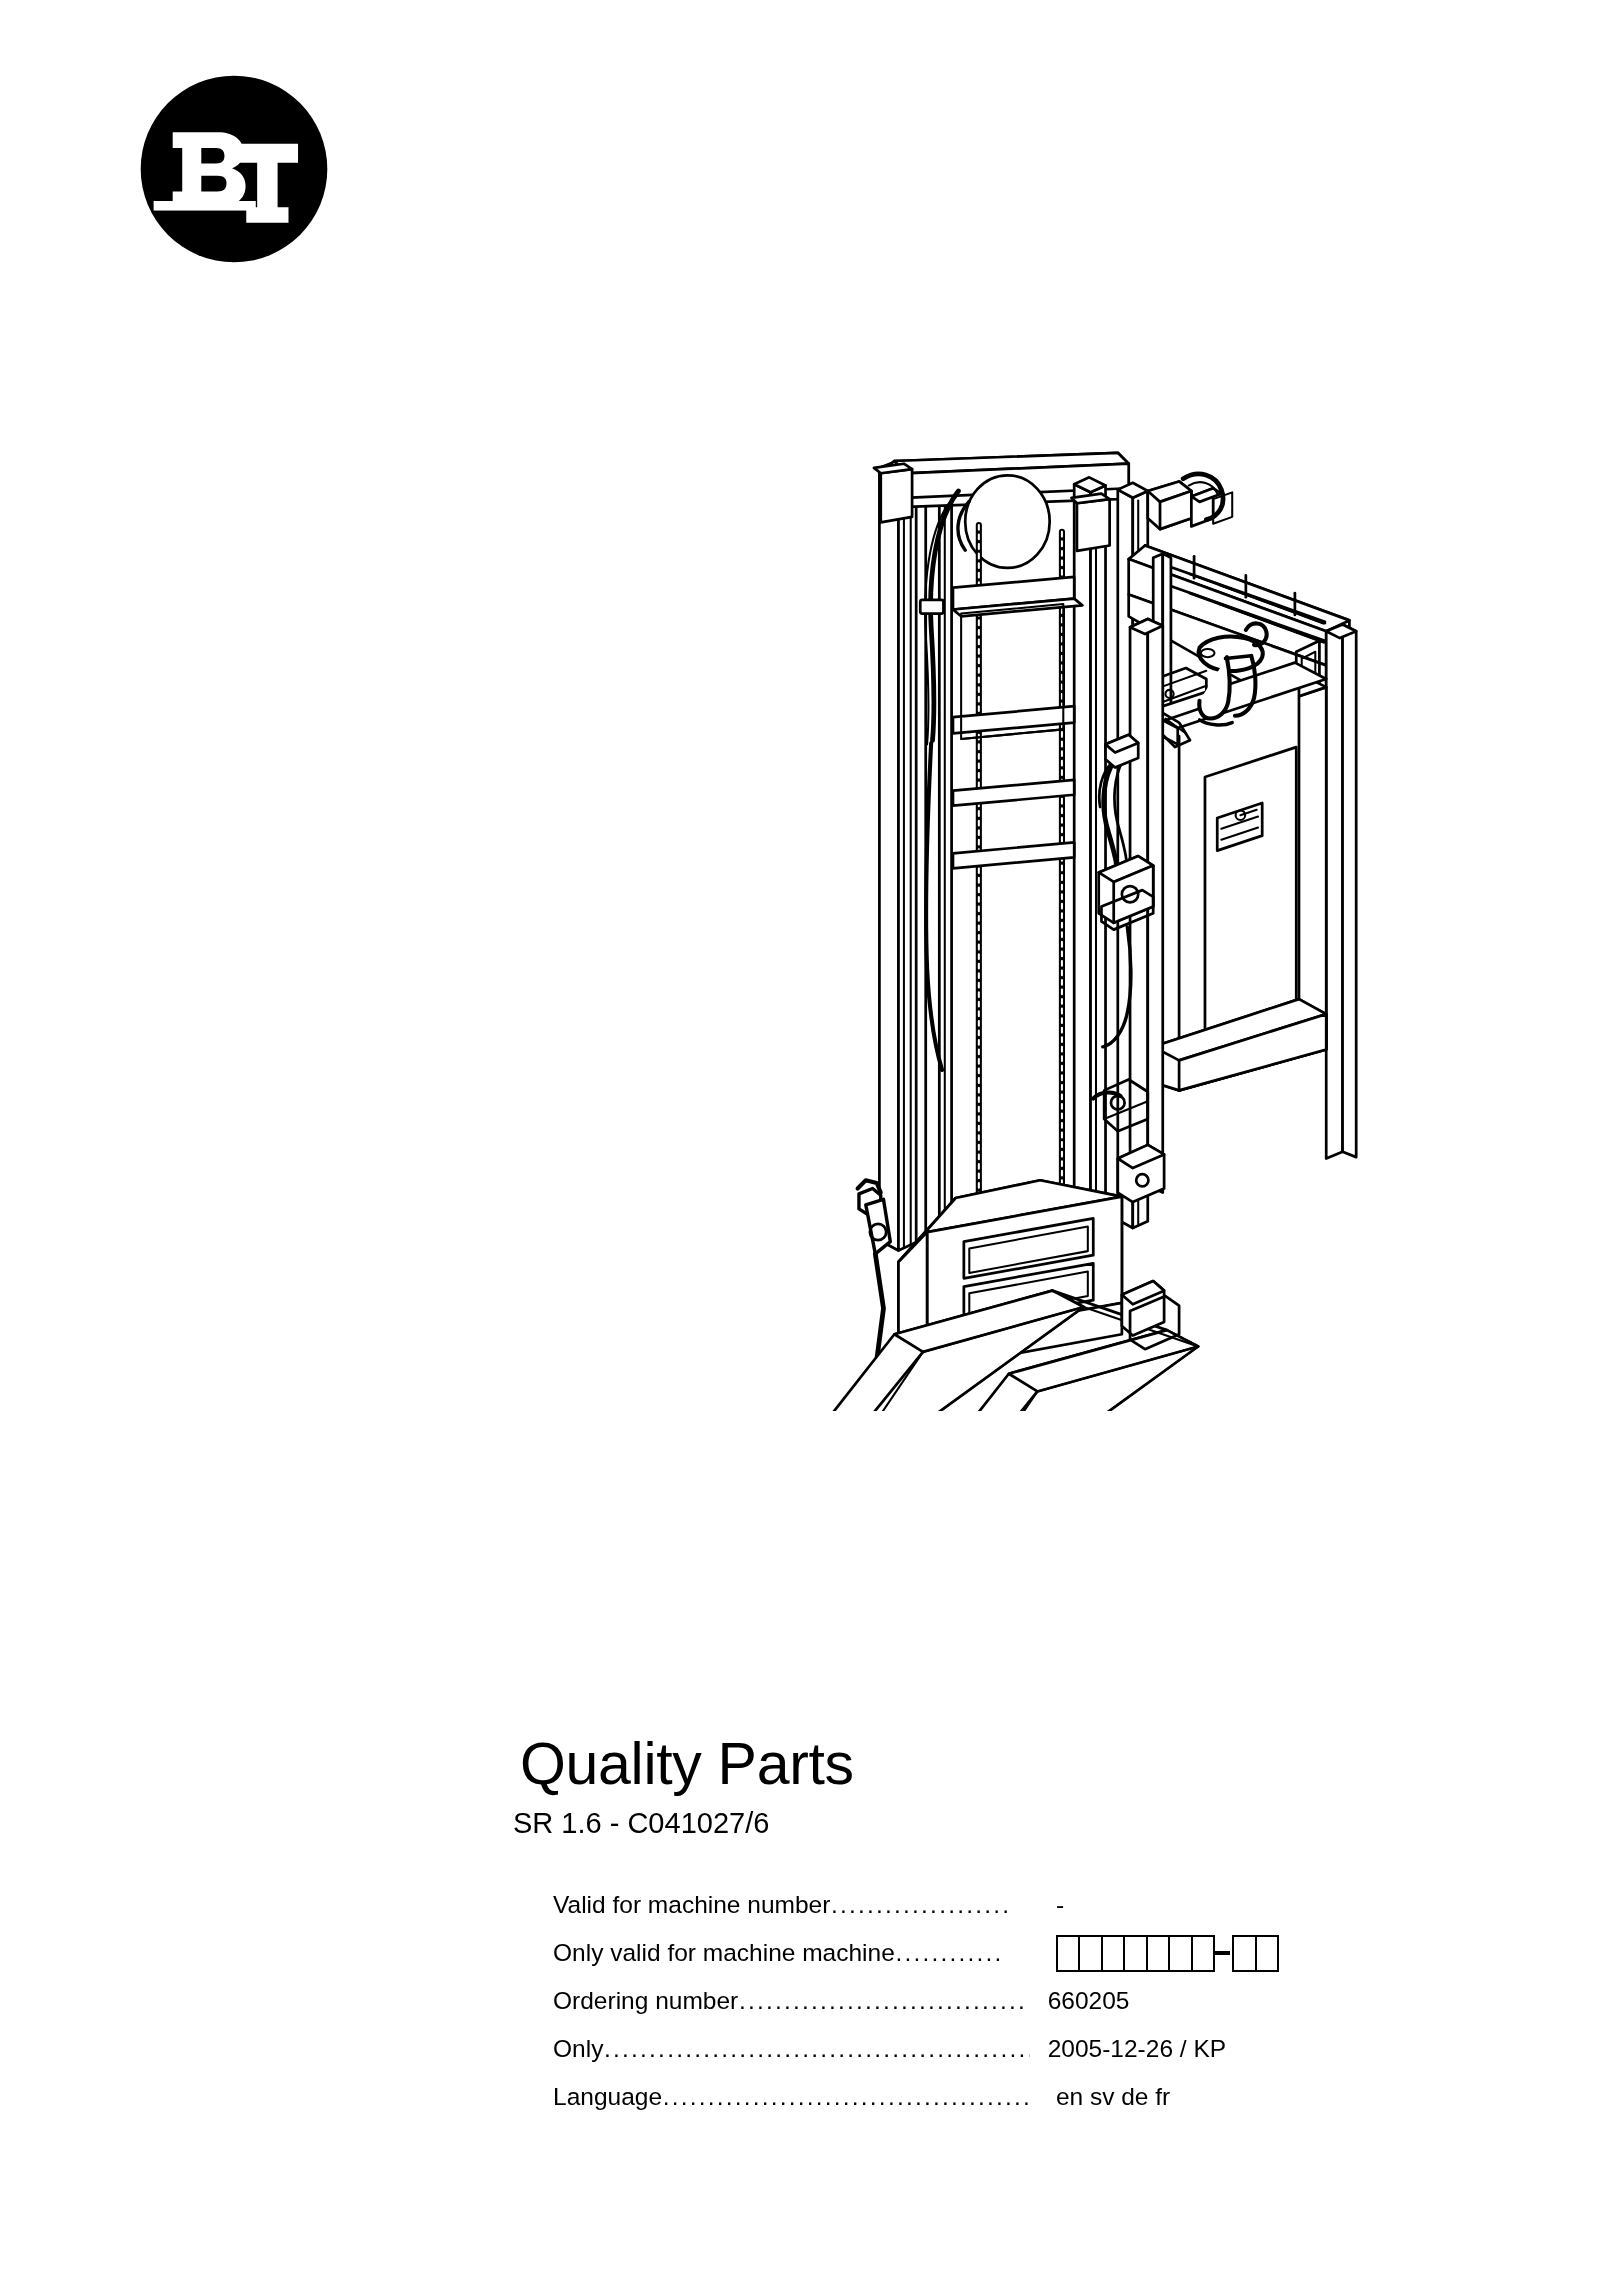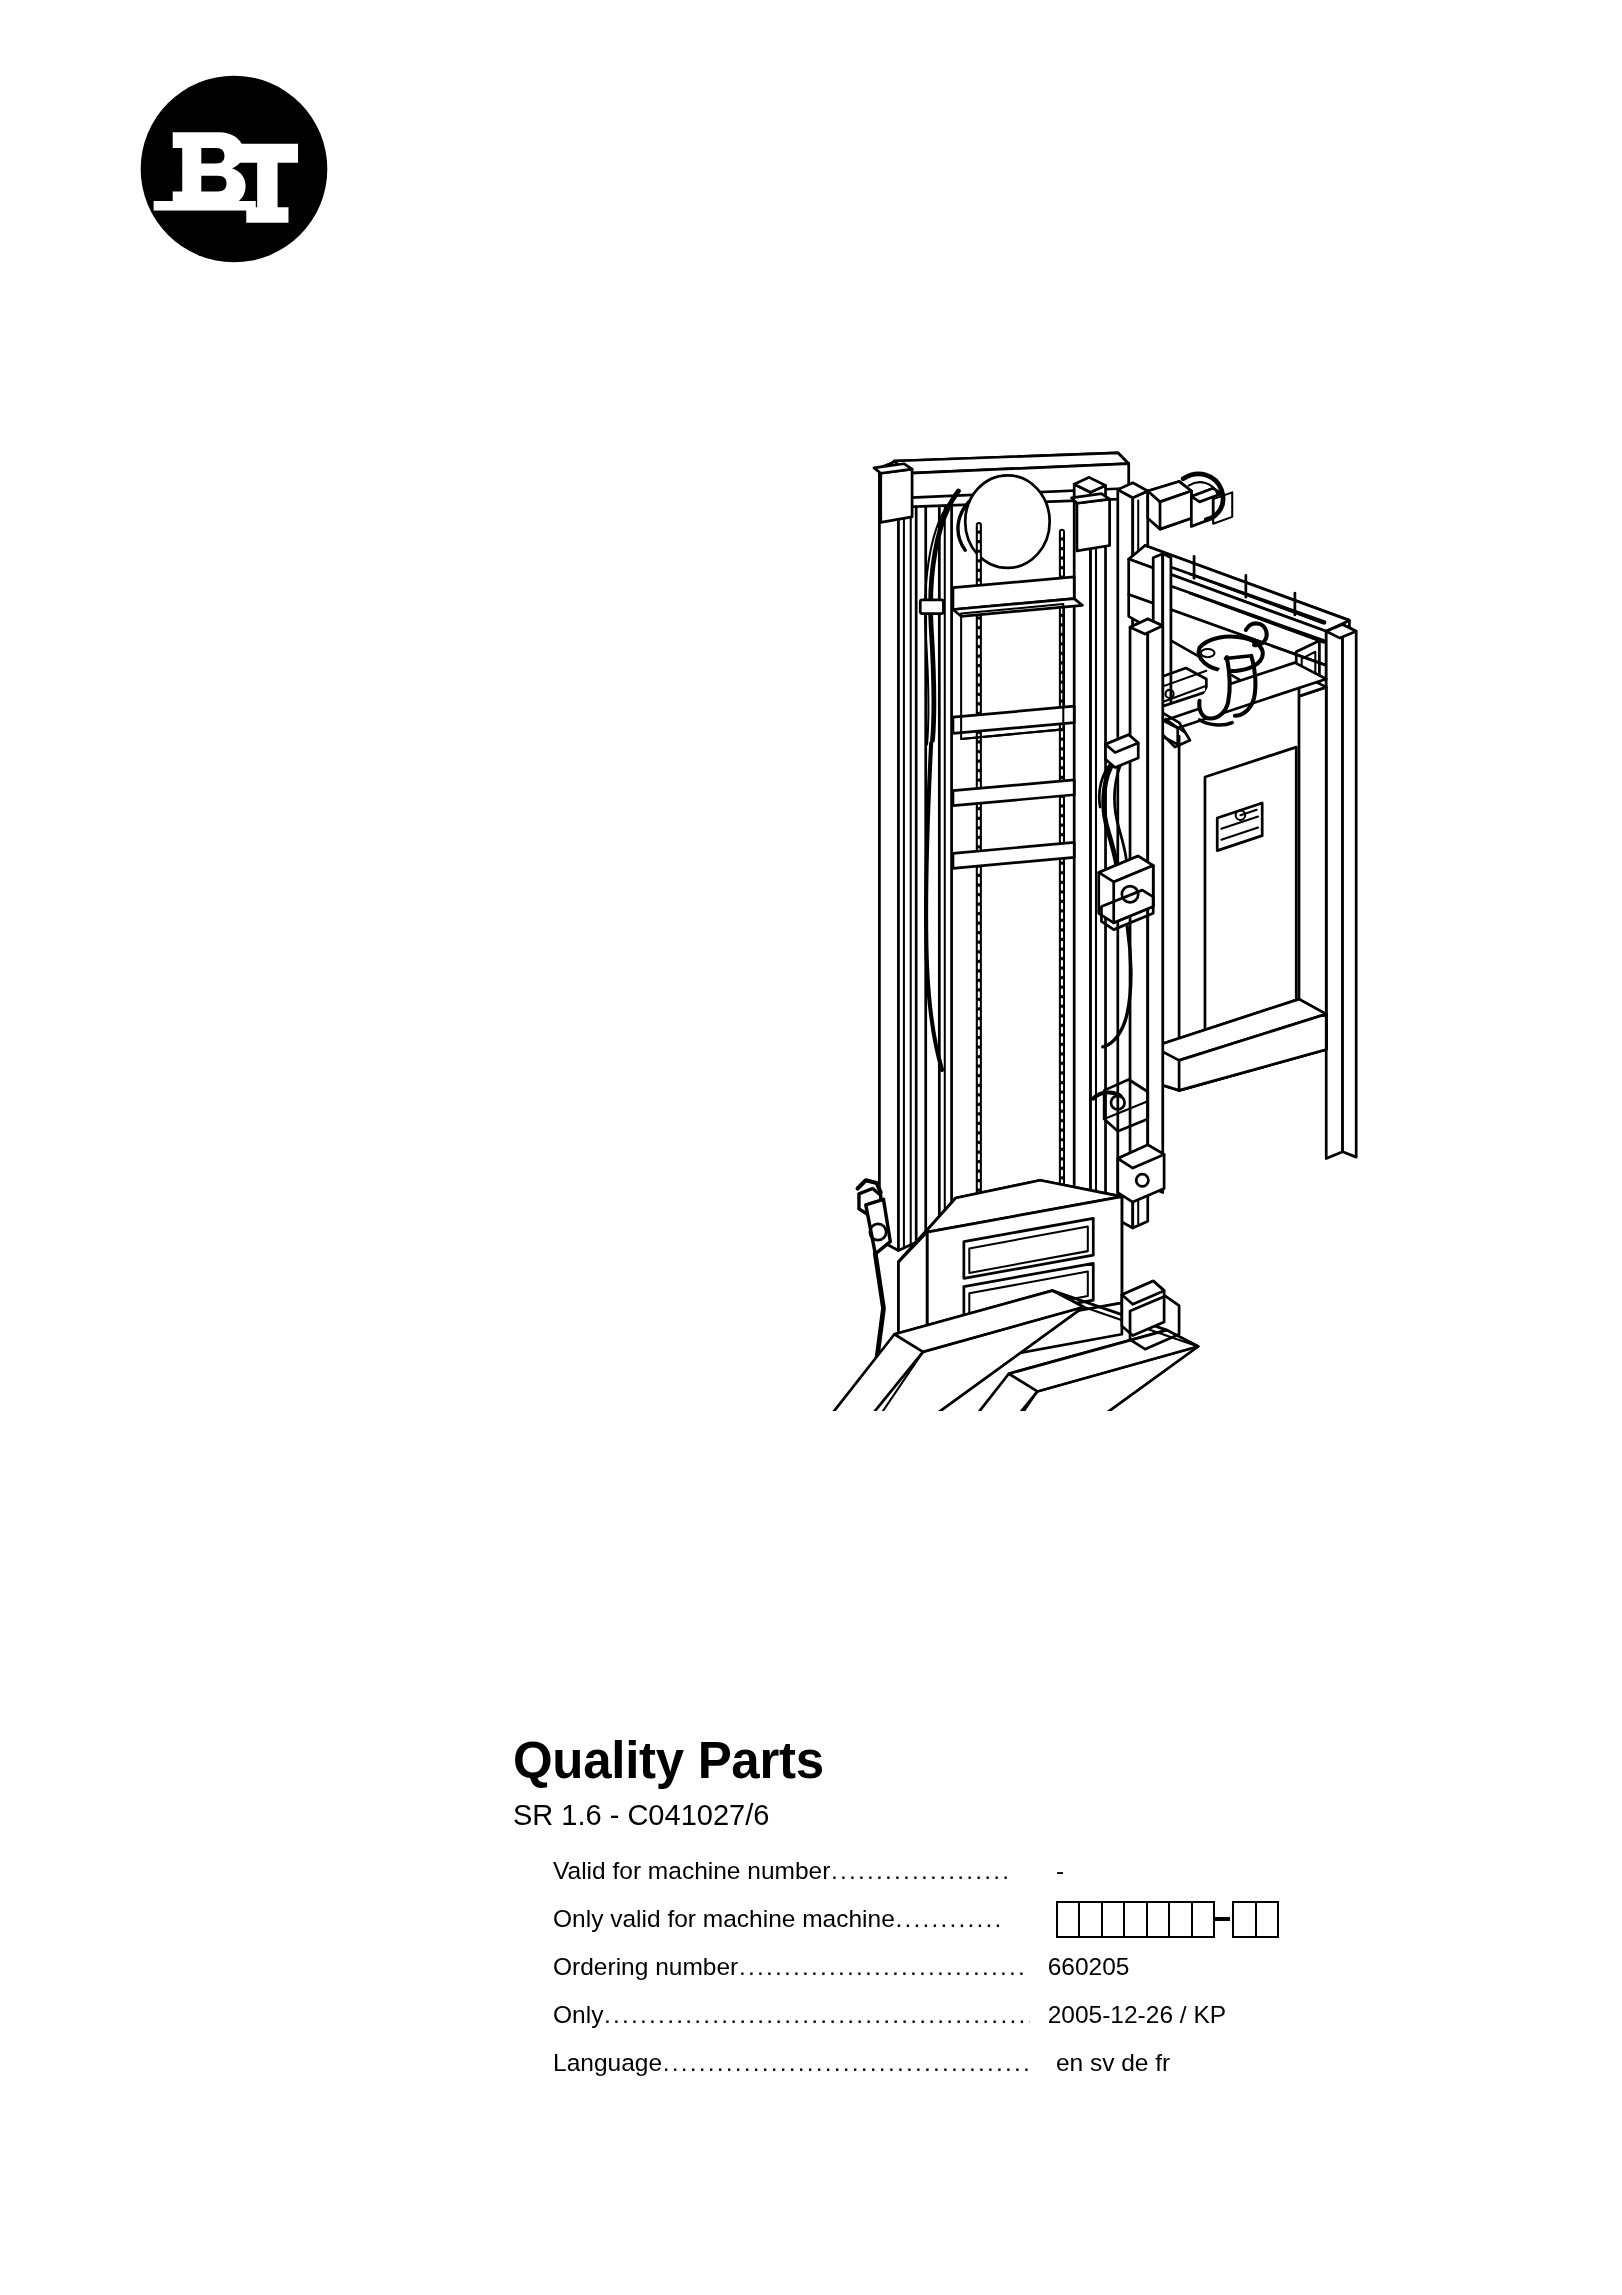--- a/index.html
+++ b/index.html
@@ -38,32 +38,32 @@
   .illustration svg { display: block; width: 100%; height: 100%; }
 
   
   .text-block {
     position: absolute;
     left: 513px;
     top: 1735px;
     width: 872px;
   }
   .doc-title {
-    font-size: 51px;
-    font-weight: bold;
+    font-size: 59px;
+    font-weight: normal;
     line-height: 1.0;
     letter-spacing: -0.3px;
-    margin: 0 0 15px 0;
+    margin: 0 0 15px 7px;
     white-space: nowrap;
   }
   .doc-subtitle {
     font-size: 29px;
     font-weight: normal;
     line-height: 1.0;
-    margin: 0 0 17px 0;
+    margin: 0 0 43px 0;
     white-space: nowrap;
   }
 
   .info-table {
     border-collapse: collapse;
     width: 100%;
     margin-left: 40px;
   }
   .info-table tr { height: 48px; }
   .info-label-cell {

